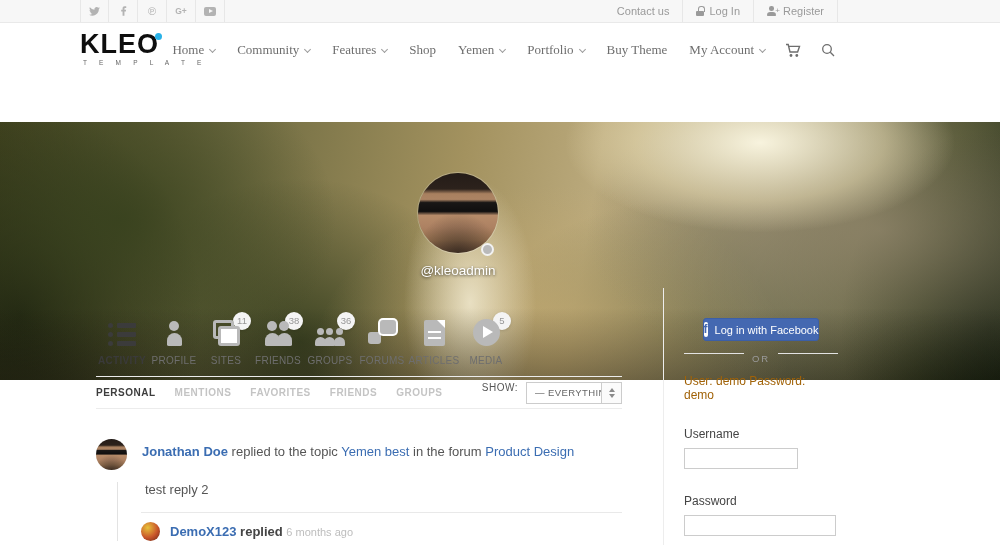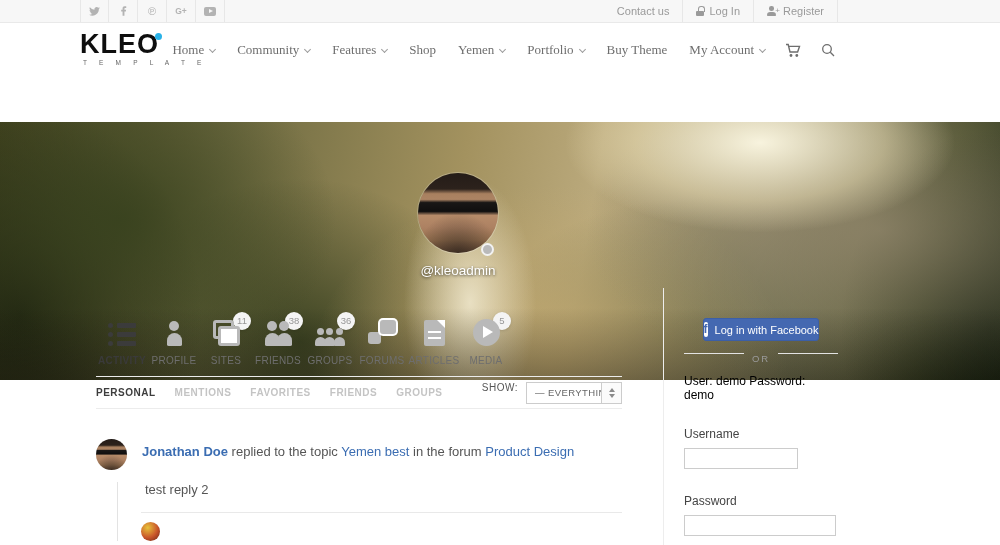--- a/index.html
+++ b/index.html
@@ -146,21 +146,21 @@
 
   
   .side-col { position:absolute; left:684px; top:288px; width:154px; }
   .fb-btn { margin:30px auto 0; width:116px; height:23px; background:#4468b1; border:1px solid #3c5fa6; border-radius:3px;
     display:flex; align-items:center; justify-content:center; gap:7px; cursor:pointer; }
   .fb-box { width:15px; height:15px; background:#fff; border-radius:2px; color:#4468b1; font-weight:bold; font-size:12px; line-height:15px; text-align:center; }
   .fb-label { color:#fff; font-size:11px; white-space:nowrap; }
   .or-row { margin-top:12px; display:flex; align-items:flex-start; }
   .or-line { flex:1; height:1px; background:#e3e3e3; }
   .or-text { font-size:9.5px; letter-spacing:2px; color:#9a9a9a; margin:0 8px; }
-  .hint { margin-top:10px; font-size:12px; color:#000000; }
+  .hint { margin-top:10px; font-size:12px; color:#a16207; }
   .fld-label { margin-top:25px; font-size:12px; color:#444; }
   .txt-input { display:block; margin-top:7px; height:21px; border:1px solid #ccc; background:#fff; padding:2px 6px; font-size:12px; color:#444; outline:none; }
   .txt-user { width:114px; }
   .txt-pass { width:152px; }
 </style>
 </head>
 <body>
 
 <div class="canvas">
 
@@ -349,20 +349,25 @@
             <span>in the forum</span>
             <a class="lnk">Product Design</a>
           </div>
         </span>
       </div>
       <div class="act-inner">
         <div class="act-body">test reply 2</div>
         <div class="cmt-sep"></div>
         <div class="cmt-row">
           <span class="cmt-avatar"></span>
+          <span class="cmt-text">
+            <a class="lnk bold">DemoX123</a>
+            <b>replied</b>
+            <span class="cmt-time">6 months ago</span>
+          </span>
         </div>
 
       </div>
     </div>
   </div>
 
   <div class="side-col">
     <div class="fb-btn">
       <span class="fb-box">f</span>
       <span class="fb-label">Log in with Facebook</span>

